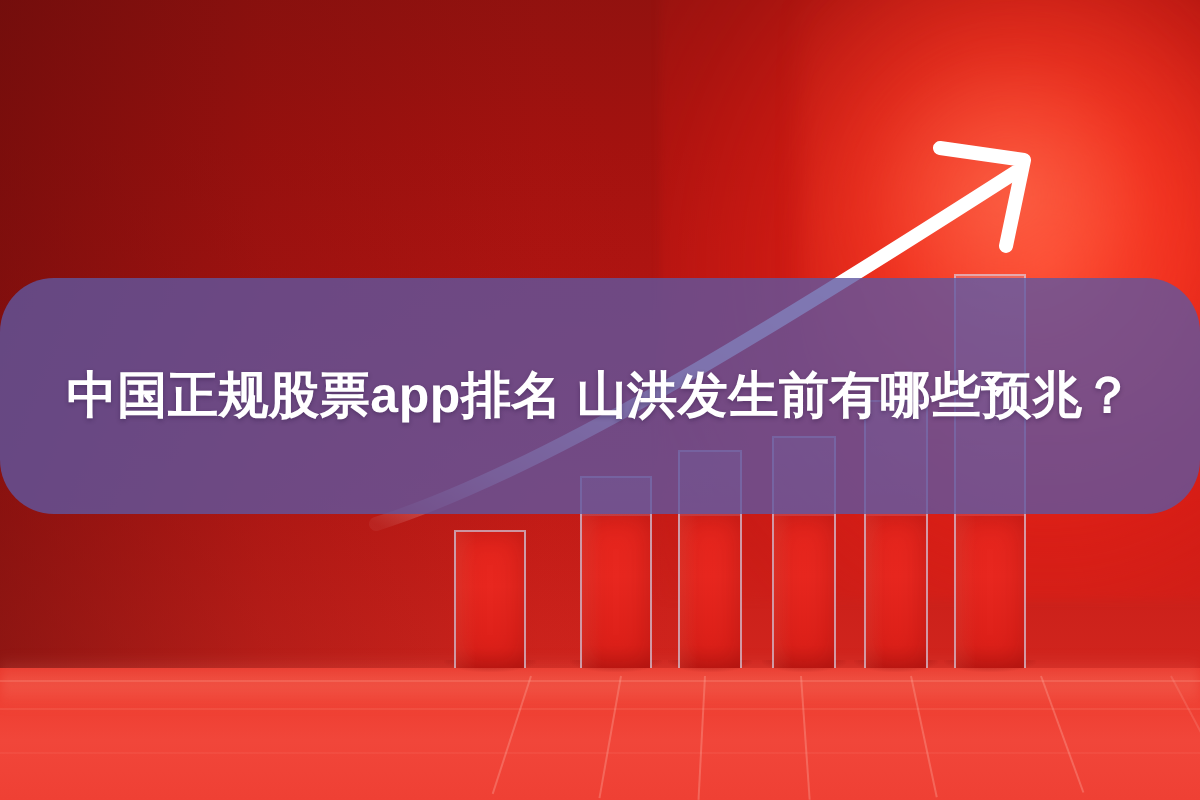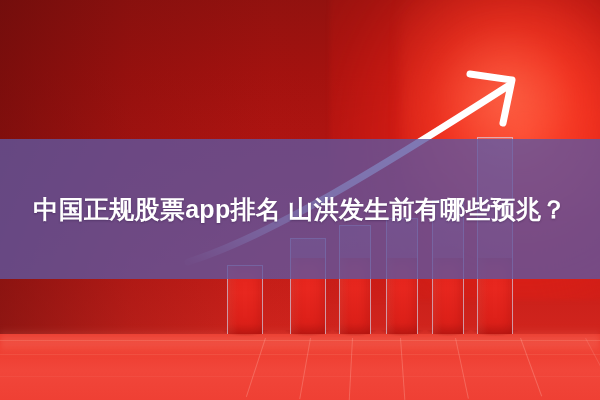--- a/index.html
+++ b/index.html
@@ -148,26 +148,27 @@
     height: 400px;
     pointer-events: none;
   }
 
   
   .band {
     position: absolute;
     left: 0;
     right: 0;
     top: 139px;
-    height: 140px;
+    height: 118px;
     background: rgba(95,86,160,0.80);
     display: flex;
     flex-direction: row;
     align-items: center;
     justify-content: center;
+    border-radius: 27px;
   }
   .band-line {
     color: #ffffff;
     font-weight: bold;
     font-size: 25px;
     line-height: 1.38;
     letter-spacing: 0.3px;
     white-space: nowrap;
     text-shadow: 0 1px 2px rgba(40,20,60,0.35);
   }

